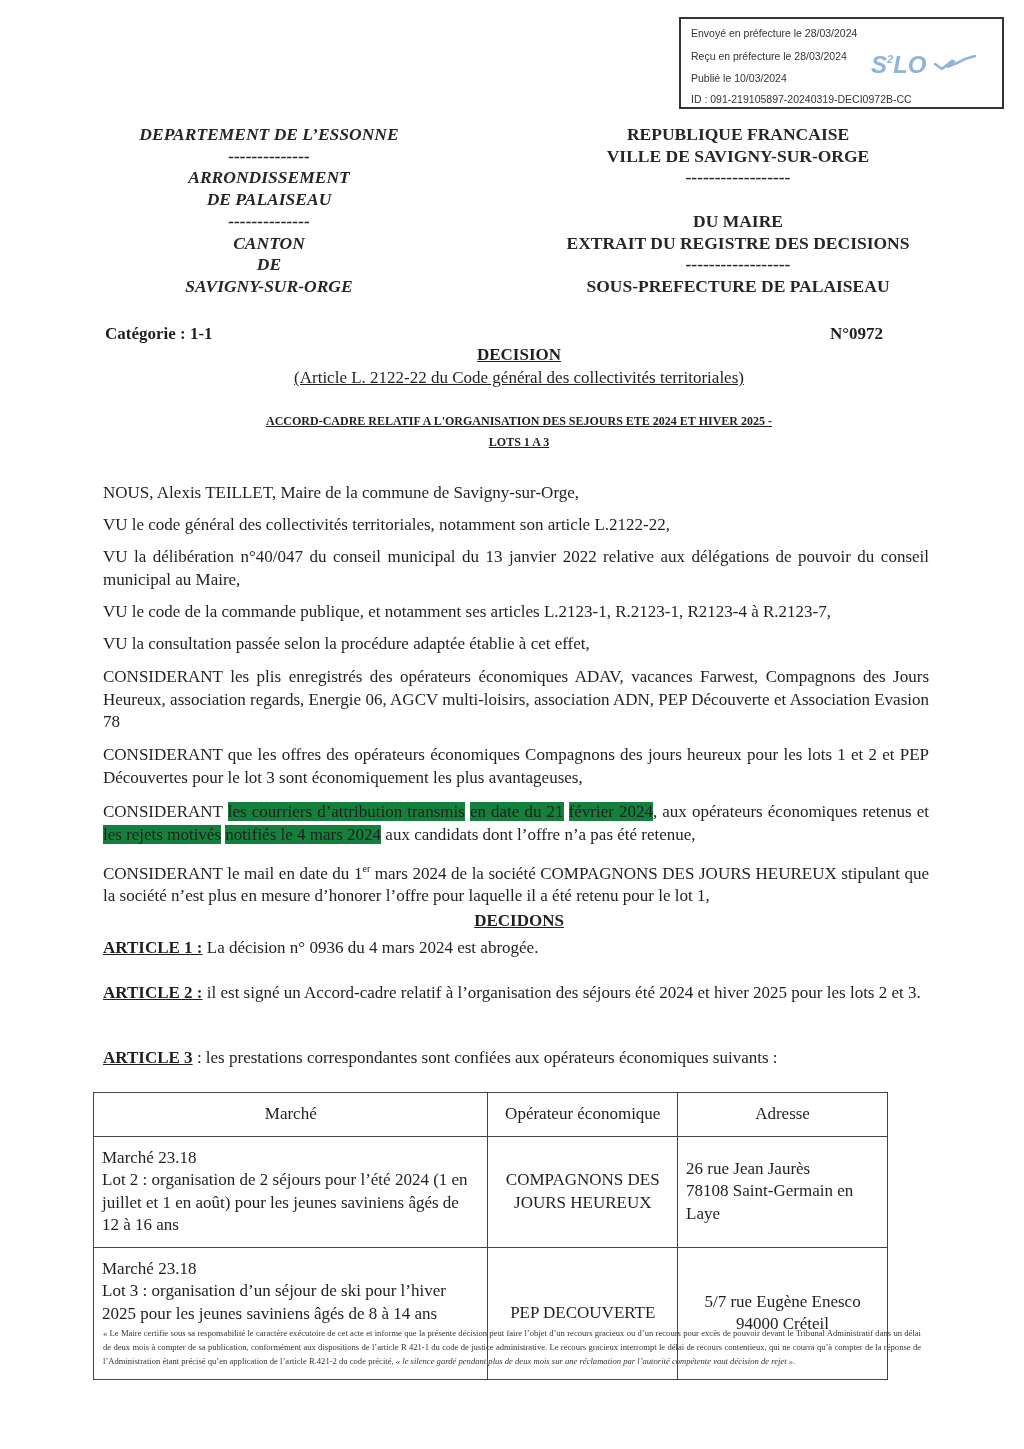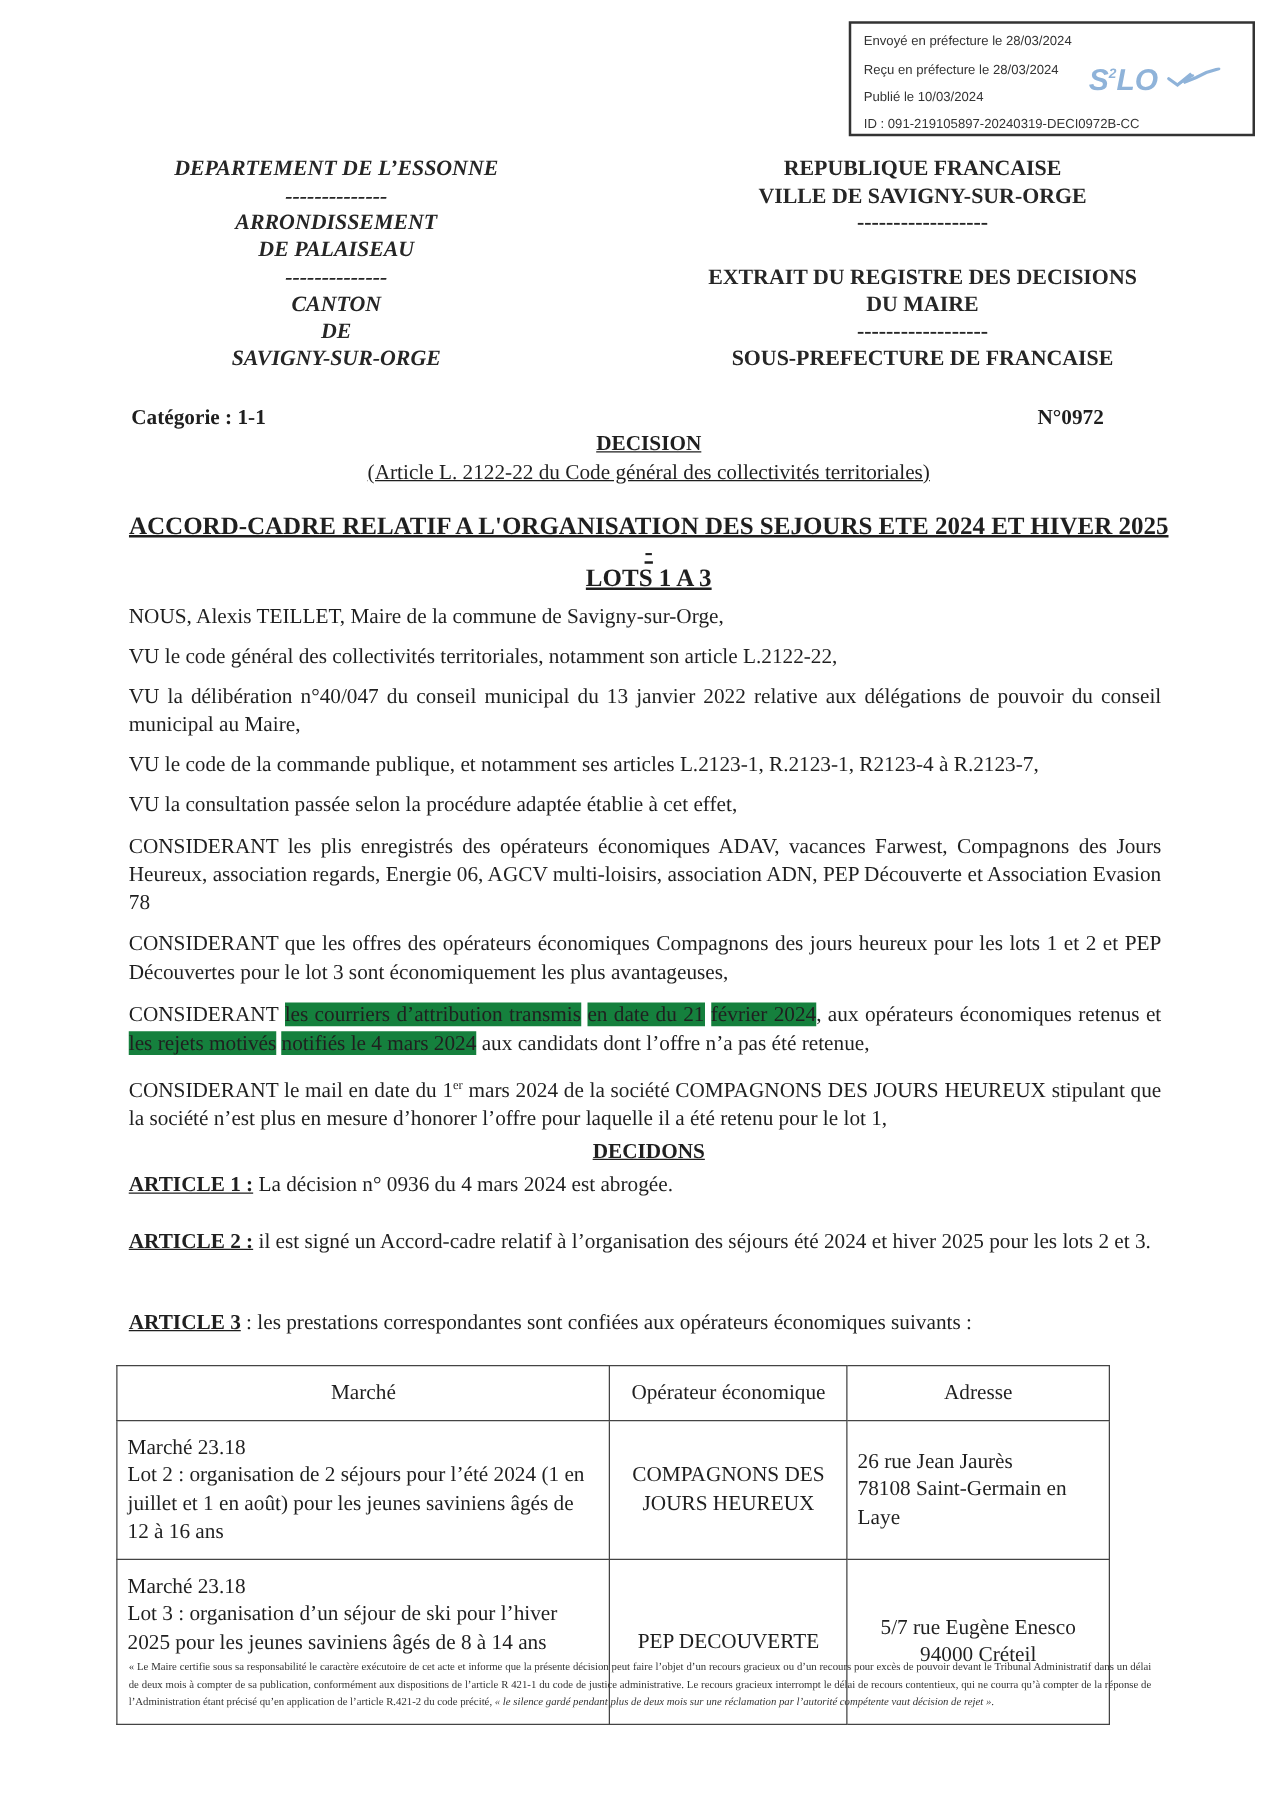--- a/index.html
+++ b/index.html
@@ -25,21 +25,21 @@
     .hdr .dash { font-weight: bold; letter-spacing: 0px; }
     .hdr .gap { height: 21.7px; }
 
     .meta { font-weight: bold; font-size: 17px; }
     .cat { left: 105px; top: 324px; }
     .num { left: 830px; top: 324px; }
 
     .center { left: 90px; width: 858px; text-align: center; }
     .decision-title { top: 345px; font-weight: bold; font-size: 17px; text-decoration: underline; }
     .decision-sub { top: 368px; font-size: 17px; text-decoration: underline; }
-    .main-title { left: 100px; width: 838px; top: 411px; font-weight: bold; font-size: 20px;
+    .main-title { left: 100px; width: 838px; top: 411px; font-weight: bold; font-size: 12px;
                   text-decoration: underline; text-align: center; line-height: 21px; }
 
     .body { left: 103px; width: 826px; font-size: 17px; line-height: 22.5px; text-align: justify; }
     .p { position: absolute; left: 0; width: 826px; }
     .hl { background: #15803d; }
     .decidons { left: 90px; width: 858px; top: 911px; font-weight: bold; font-size: 17px;
                 text-decoration: underline; text-align: center; }
     .art-label { font-weight: bold; text-decoration: underline; }
 
     
@@ -85,24 +85,24 @@
   <div>CANTON</div>
   <div>DE</div>
   <div>SAVIGNY-SUR-ORGE</div>
 </div>
 
 <div class="abs hdr hdr-right">
   <div>REPUBLIQUE FRANCAISE</div>
   <div>VILLE DE SAVIGNY-SUR-ORGE</div>
   <div class="dash">------------------</div>
   <div class="gap"></div>
+  <div>DU MAIRE</div>
   <div>EXTRAIT DU REGISTRE DES DECISIONS</div>
-  <div>DU MAIRE</div>
   <div class="dash">------------------</div>
-  <div>SOUS-PREFECTURE DE FRANCAISE</div>
+  <div>SOUS-PREFECTURE DE PALAISEAU</div>
 </div>
 
 <div class="abs meta cat">Catégorie : 1-1</div>
 <div class="abs meta num">N°0972</div>
 
 <div class="abs center decision-title">DECISION</div>
 <div class="abs center decision-sub">(Article L. 2122-22 du Code général des collectivités territoriales)</div>
 <div class="abs main-title">
   <div>ACCORD-CADRE RELATIF A L'ORGANISATION DES SEJOURS ETE 2024 ET HIVER 2025 -</div>
   <div>LOTS 1 A 3</div>

